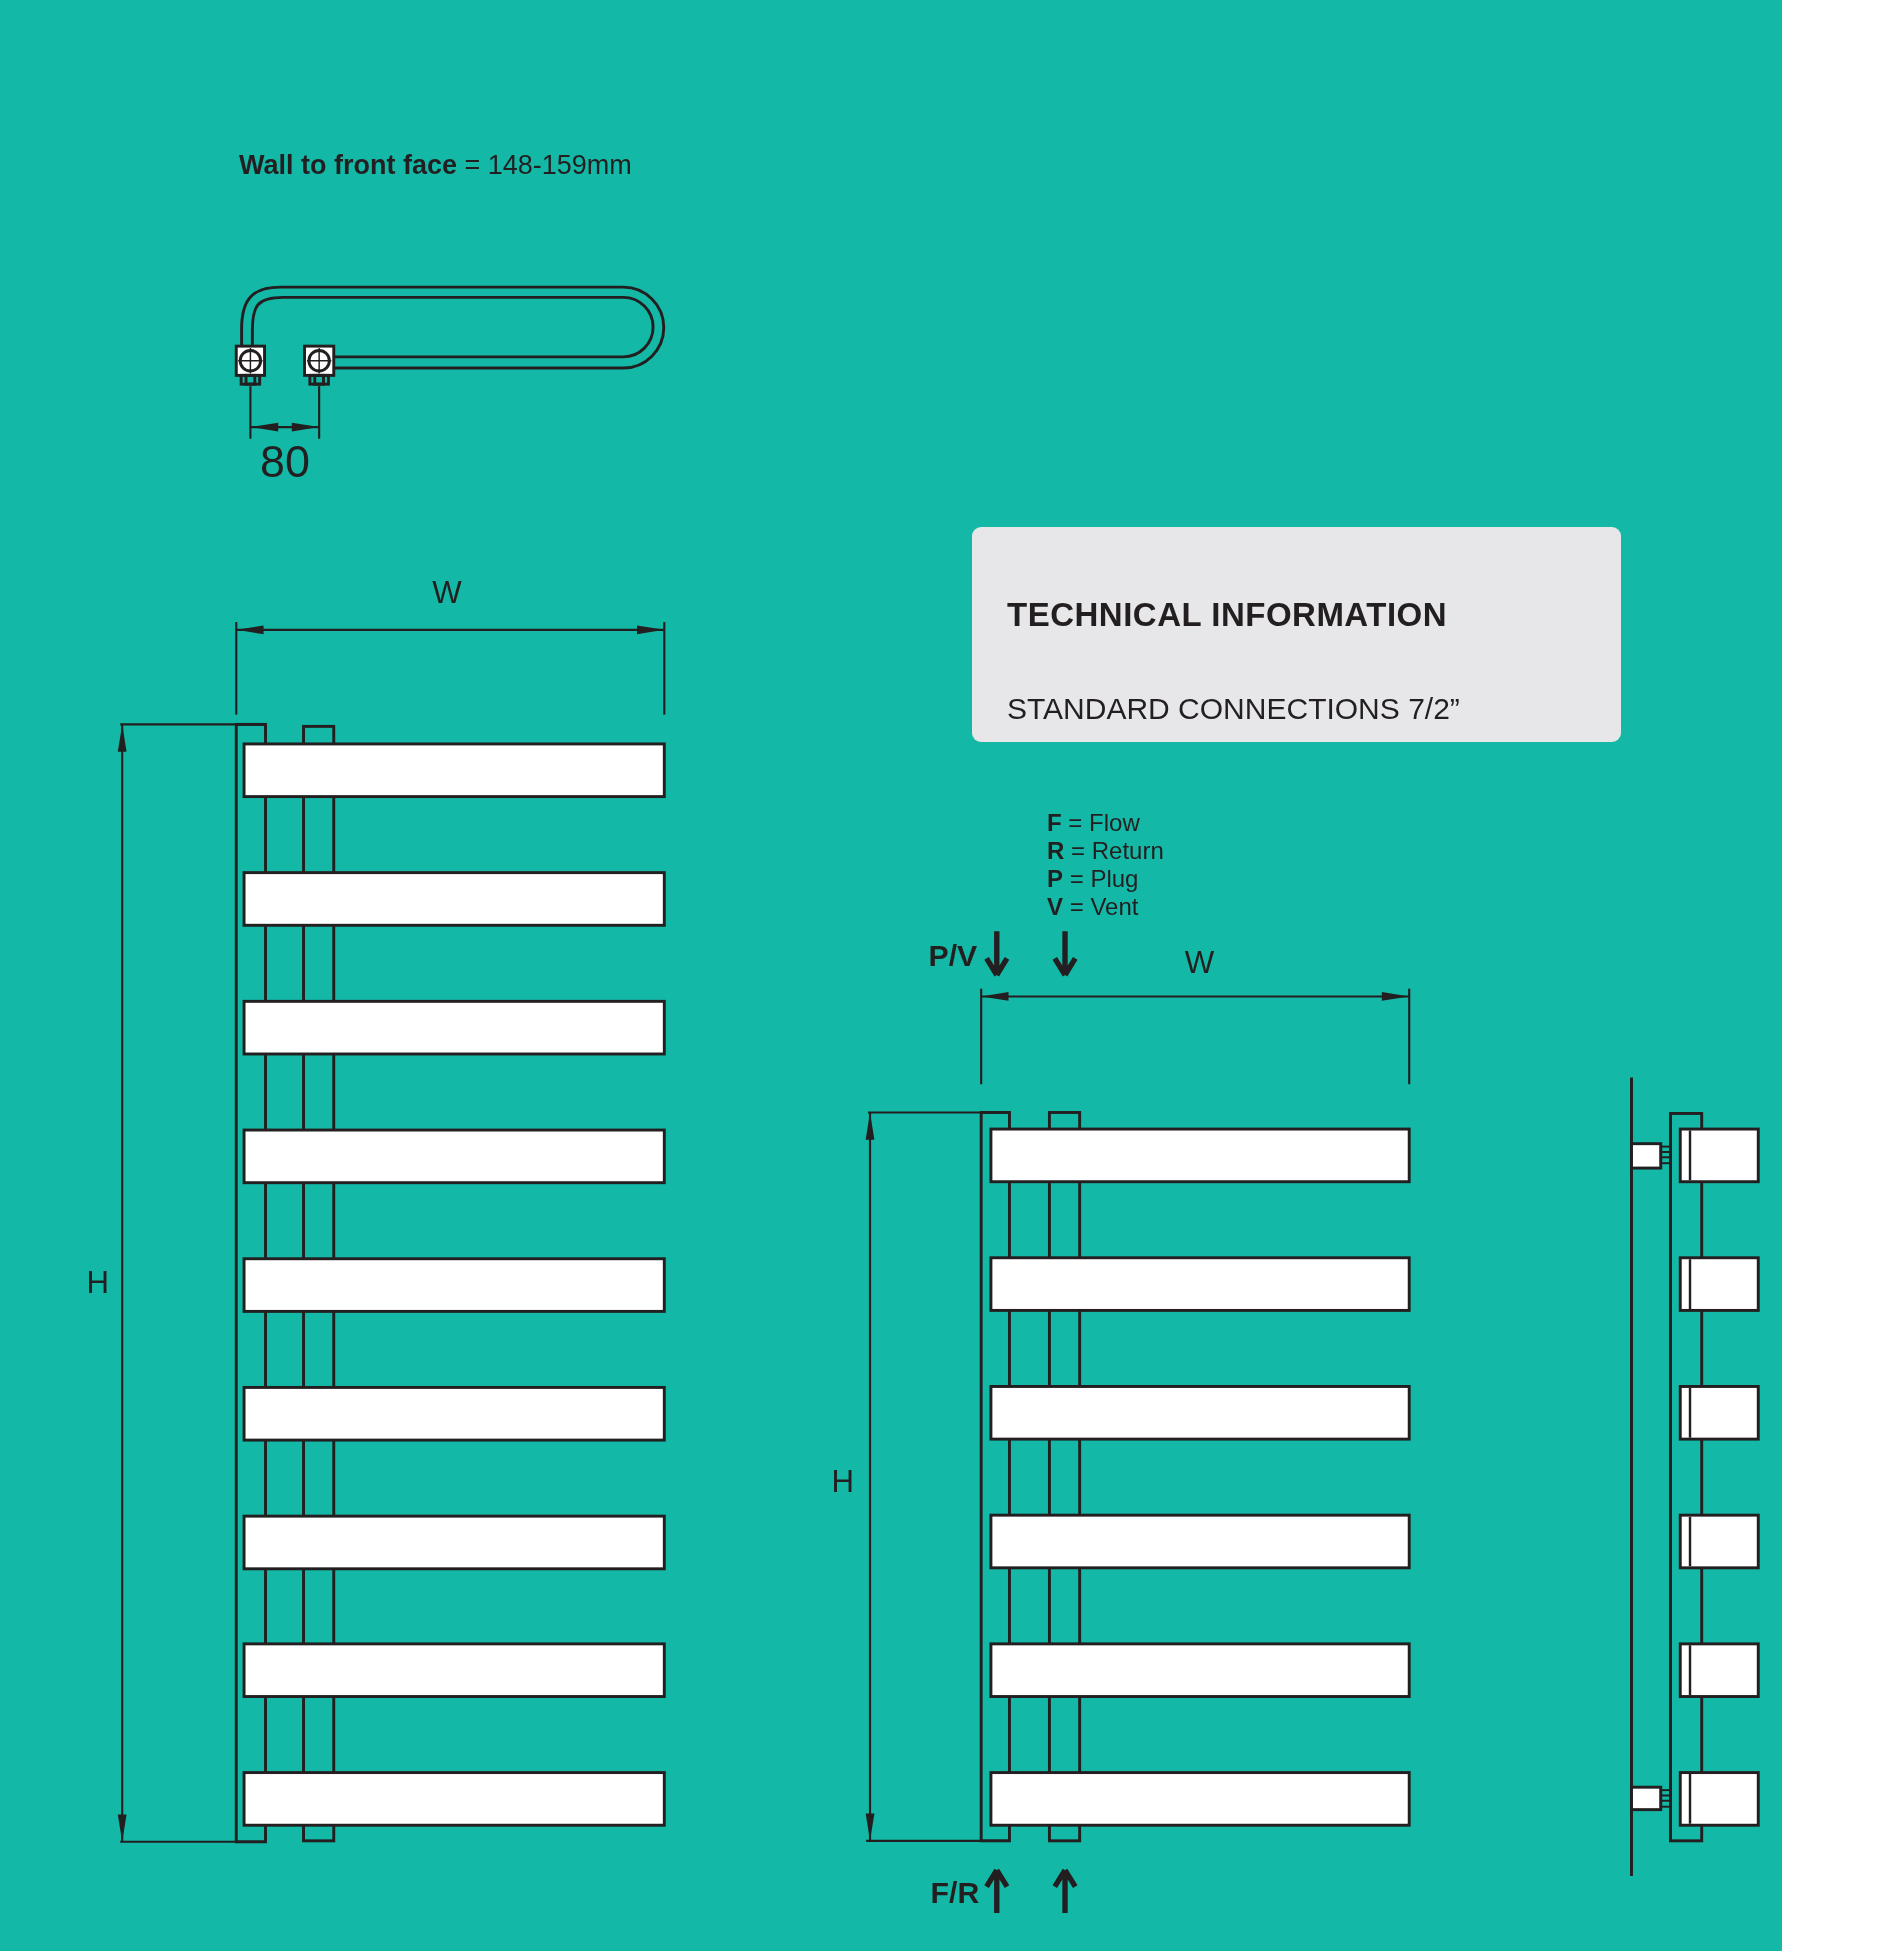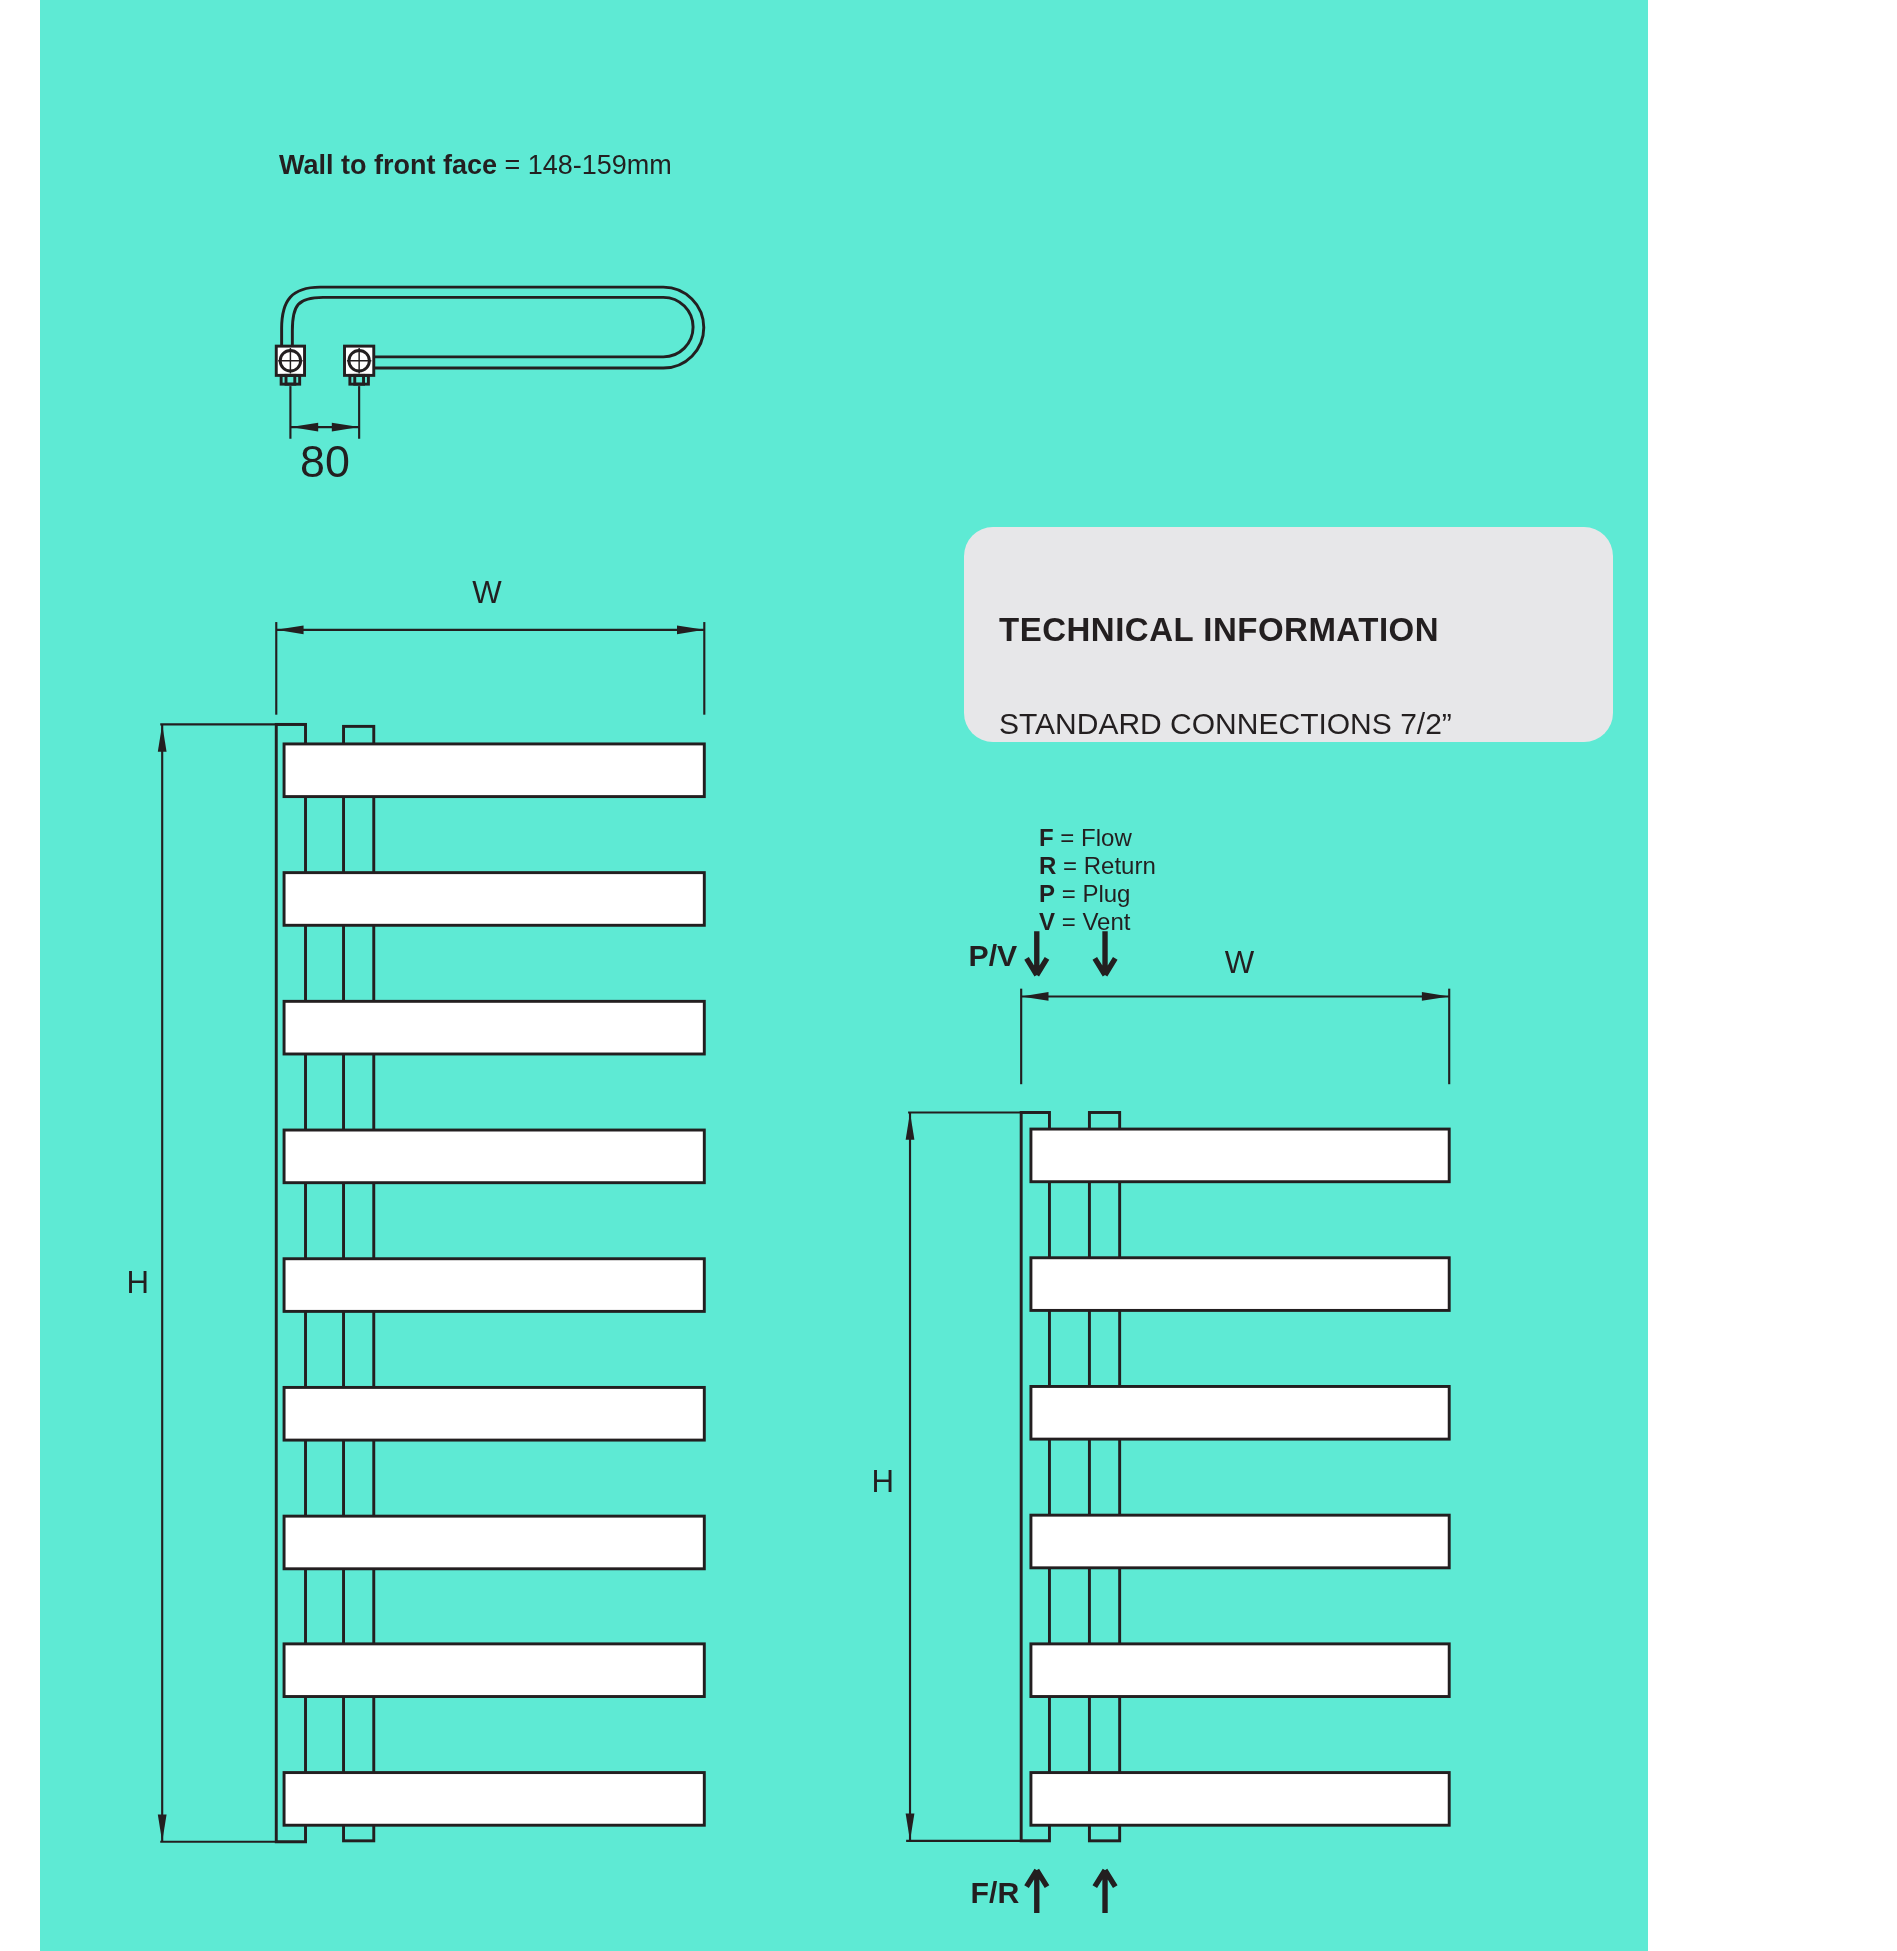--- a/index.html
+++ b/index.html
@@ -1,38 +1,37 @@
 <!DOCTYPE html>
 <html><head>
 <meta charset="utf-8">
 <style>
   html,body{margin:0;padding:0;background:#ffffff;}
   .canvas{
     position:relative;
-    width:1608px;height:1951px;
-    background:#5eead4;
+    width:1782px;height:1951px;
+    background:#14b8a6;
     font-family:"Liberation Sans",sans-serif;
     color:#231f20;
     overflow:hidden;
-    margin-left:40px;
   }
   .abs{position:absolute;}
   
   .wall-notes{
     left:239px;top:68px;
     font-size:27px;line-height:39px;
     white-space:pre-wrap;
   }
   .wall-notes .b{font-weight:bold;}
   
   .tech-panel{
-    left:924px;top:527px;width:649px;height:215px;
-    background:#e7e7e9;border-radius:29px;
+    left:972px;top:527px;width:649px;height:215px;
+    background:#e7e7e9;border-radius:9px;
     box-sizing:border-box;
-    padding:48px 35px;
+    padding:33px 35px;
     white-space:pre-wrap;
   }
   .tech-title{font-size:33px;font-weight:bold;letter-spacing:0.5px;}
   .tech-sub{font-size:30px;margin-top:21.5px;}
   .tech-legend{font-size:24px;margin-top:19.5px;}
   .legend-pair{margin-right:25px;}
   .legend-pair .b{font-weight:bold;}
   
   svg{display:block;}
   .dim-label{font-family:"Liberation Sans",sans-serif;font-size:32px;fill:#231f20;}

